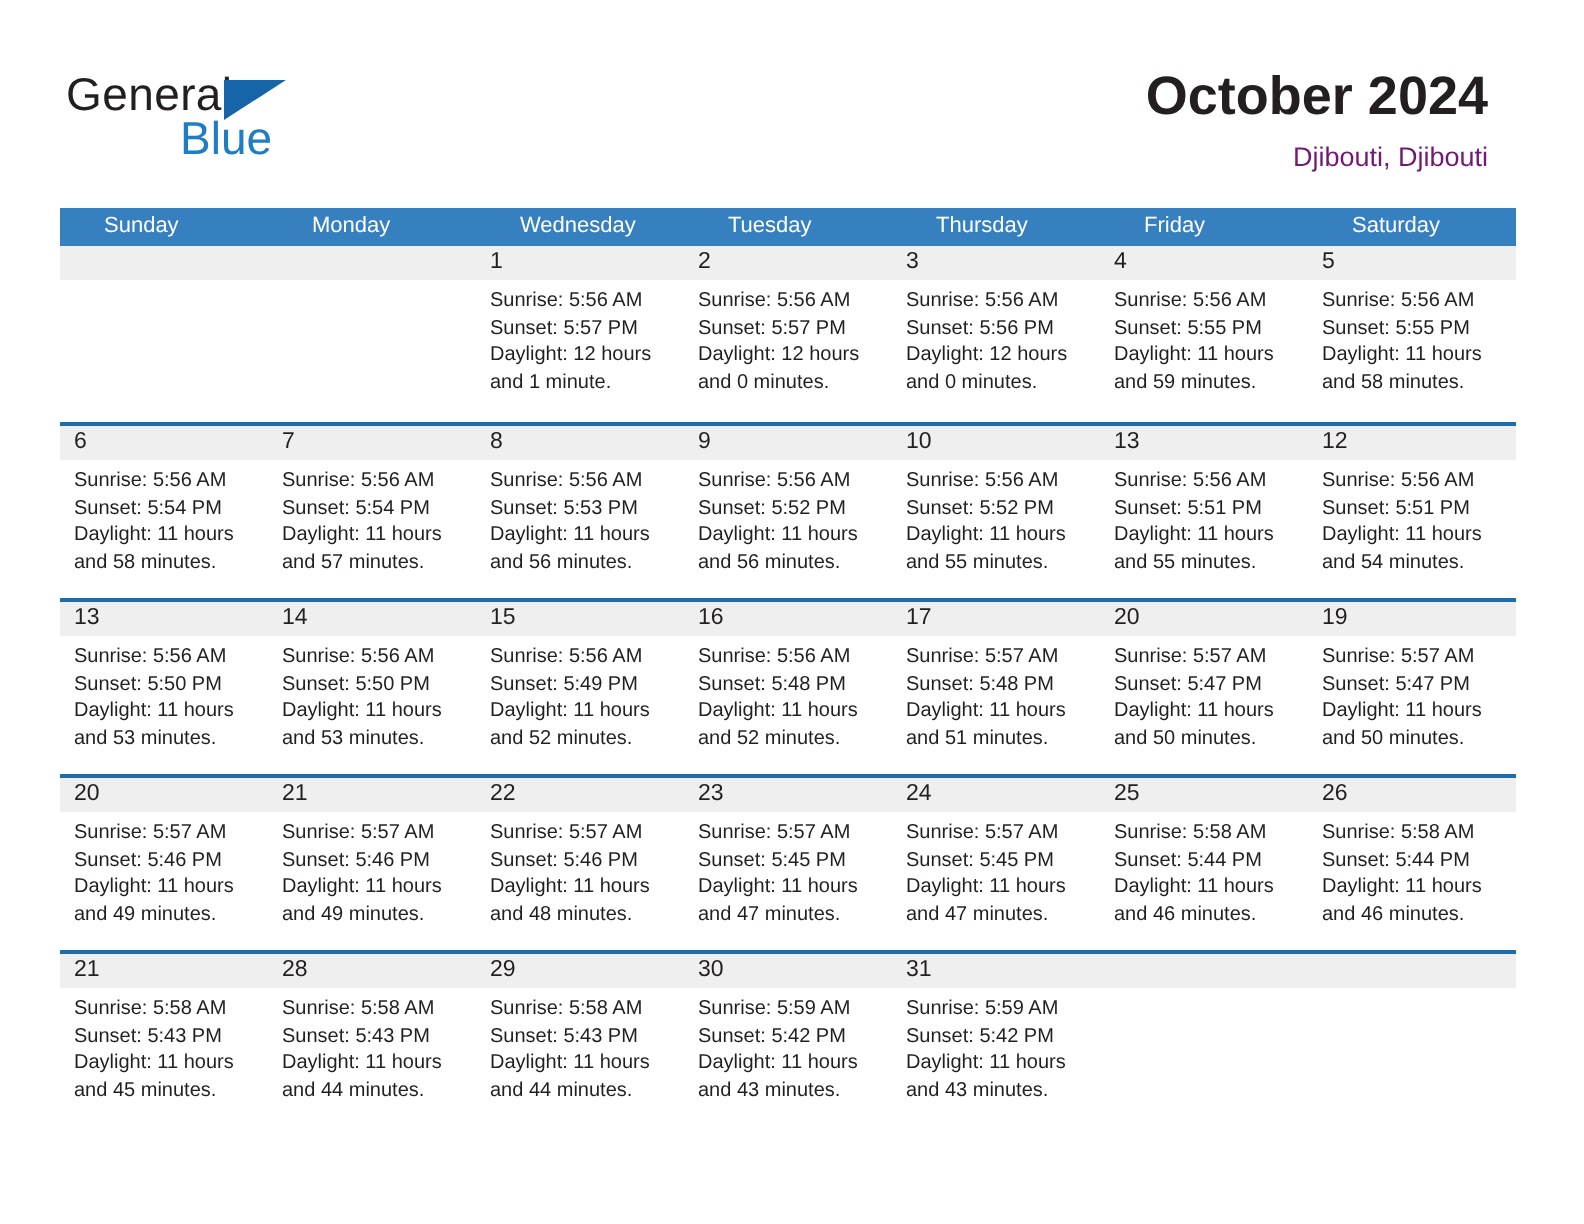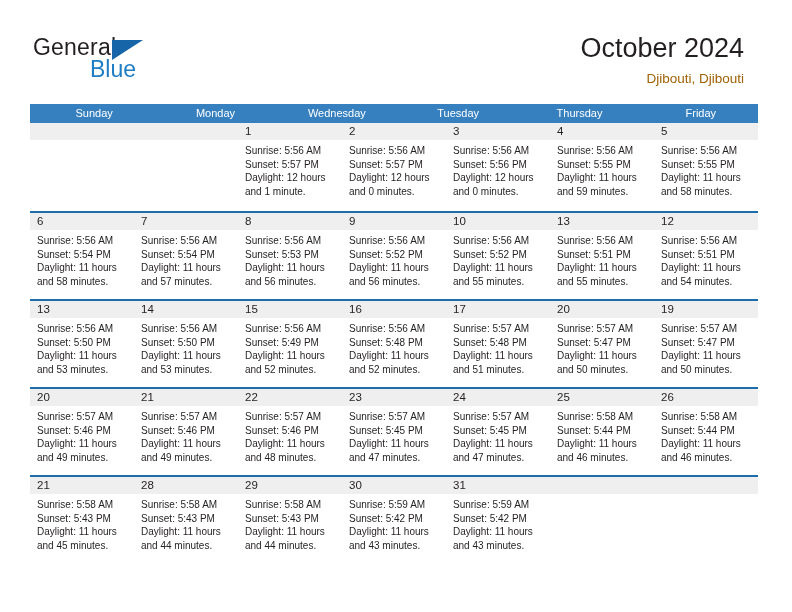--- a/index.html
+++ b/index.html
@@ -68,24 +68,25 @@
     position: absolute;
     right: 35px;
     top: 32px;
     text-align: right;
   }
   .cal-title {
     font-size: 27px;
     color: #231f20;
     line-height: 32px;
     white-space: nowrap;
+    font-weight: bold;
   }
   .cal-subtitle {
     font-size: 13.5px;
-    color: #a16207;
+    color: #701a75;
     line-height: 18px;
     margin-top: 6px;
     white-space: nowrap;
   }
 
   
   .calendar {
     position: absolute;
     left: 30px;
     top: 104px;
@@ -94,25 +95,24 @@
   .weekdays {
     display: flex;
     background: #3680c0;
     height: 19px;
   }
   .weekday {
     flex: 1 1 0;
     color: #ffffff;
     font-size: 11px;
     line-height: 19px;
-    padding-left: 7px;
+    padding-left: 22px;
     box-sizing: border-box;
     white-space: nowrap;
     overflow: hidden;
-    text-align: center;
   }
   .week {
     display: flex;
     border-top: 2px solid #1f6cad;
     height: 88px;
     box-sizing: border-box;
   }
   .week.first {
     border-top: none;
   }
@@ -168,20 +168,21 @@
 
   <div class="calendar">
 
     <div class="weekdays">
       <div class="weekday">Sunday</div>
       <div class="weekday">Monday</div>
       <div class="weekday">Wednesday</div>
       <div class="weekday">Tuesday</div>
       <div class="weekday">Thursday</div>
       <div class="weekday">Friday</div>
+      <div class="weekday">Saturday</div>
     </div>
 
     <div id="weeks-container">
         <div class="week first">
           <div class="day-cell empty">
             <div class="day-num-band">
               <div class="day-num"></div>
             </div>
           </div>
           <div class="day-cell empty">

